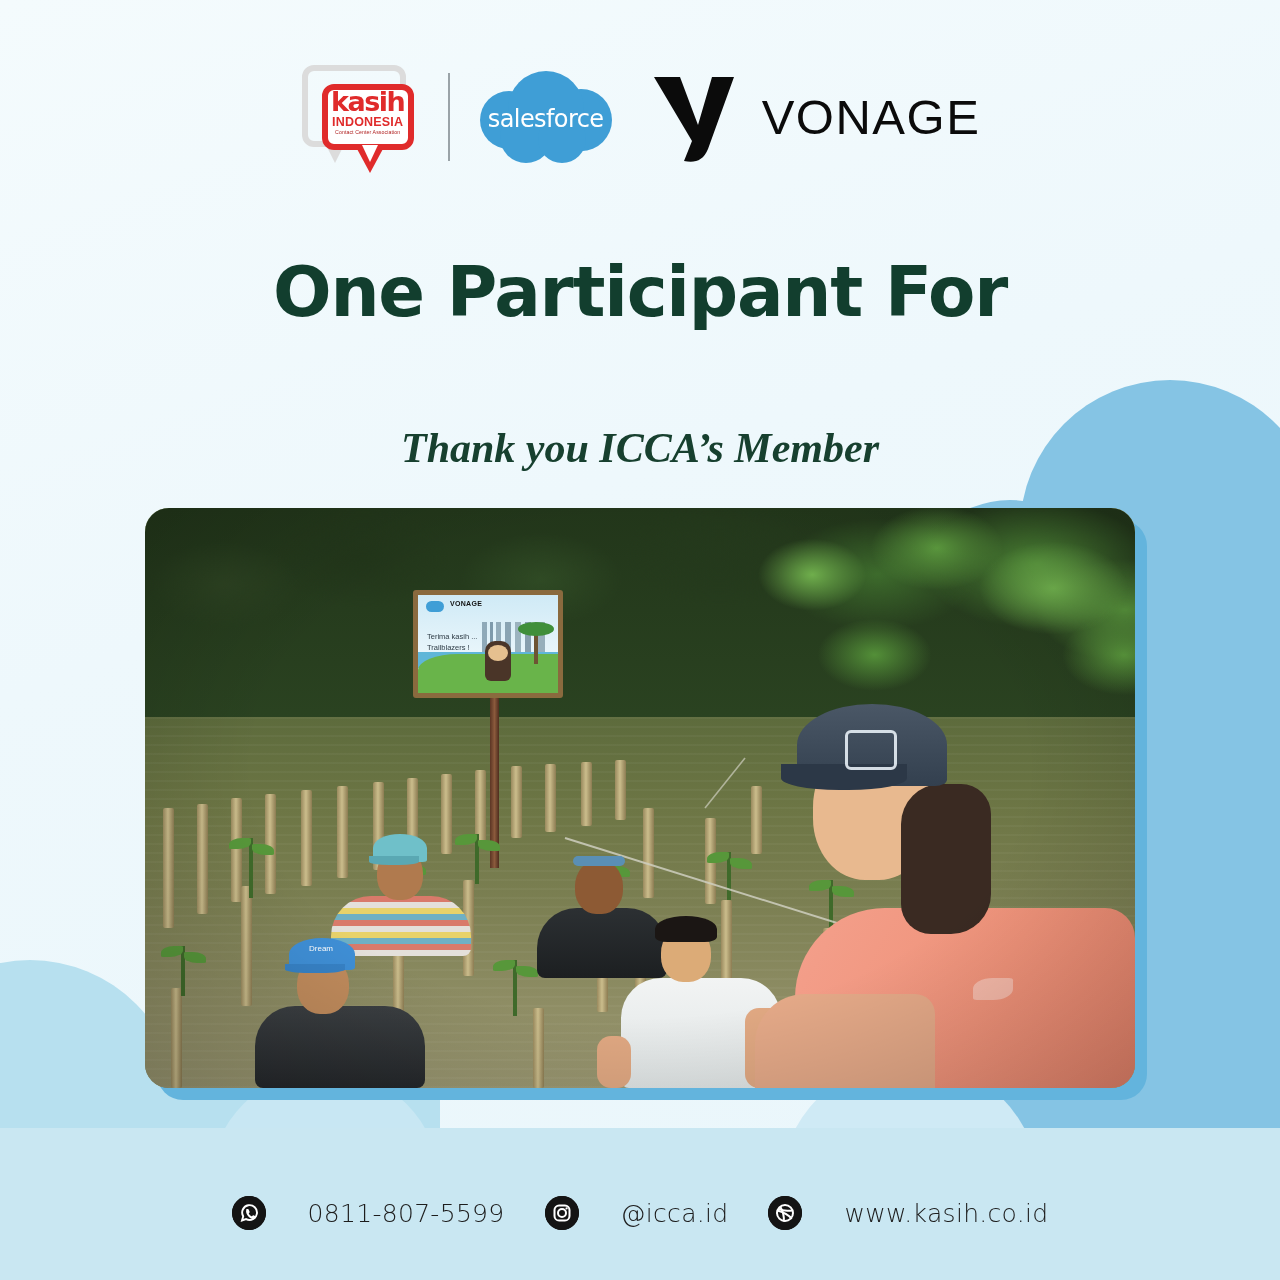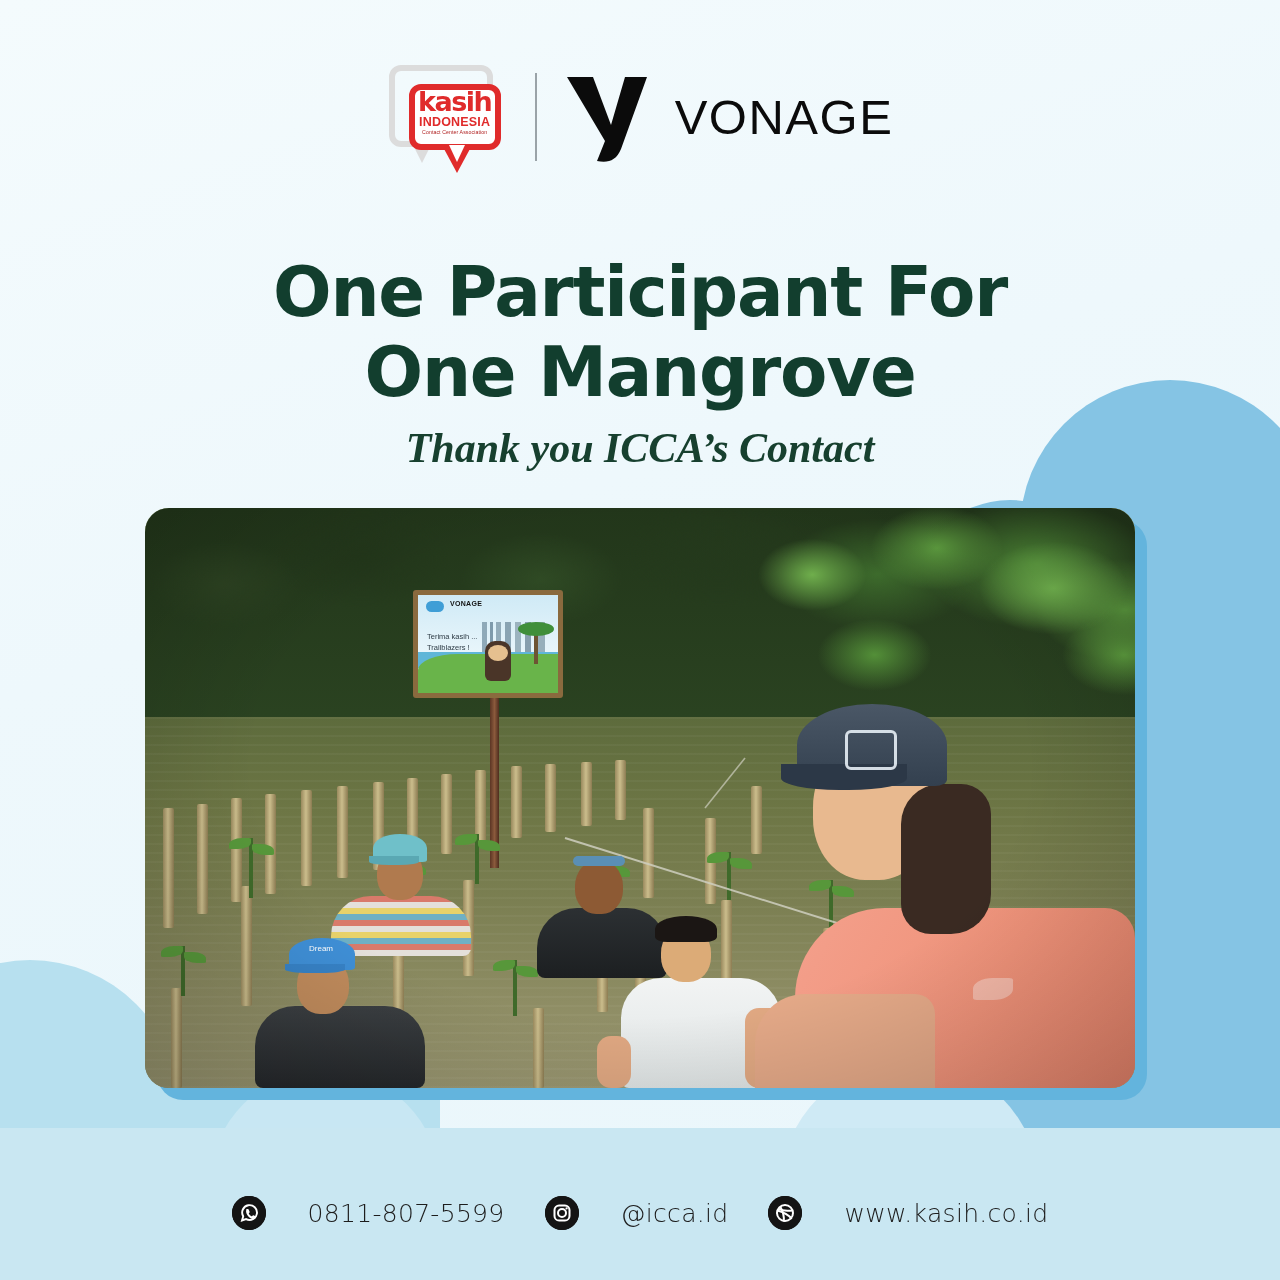--- a/index.html
+++ b/index.html
@@ -461,35 +461,43 @@
       <div class="icca-ghost"></div>
       <div class="icca-bubble"></div>
       <div class="icca-tail"></div>
       <div class="icca-word">kasih</div>
       <div class="icca-sub">INDONESIA</div>
       <div class="icca-tag">Contact Center Association</div>
     </div>
 
     <div class="logo-divider"></div>
 
+    <div class="sf-logo">
+      <div class="puff pbase"></div>
+      <div class="puff p2"></div>
+      <div class="puff p3"></div>
+      <div class="puff p1"></div>
+      <div class="puff p4"></div>
+      <div class="puff p5"></div>
+      <div class="sf-text">salesforce</div>
+    </div>
 
     <div class="vonage-logo">
       <svg width="86" height="92" viewBox="0 0 86 92">
         <path d="M4 6 L30 6 L48 54 L62 6 L84 6 L58 78 C53 90 45 92 34 90 L42 70 Z" fill="#0b0b0b"></path>
       </svg>
       <span class="vonage-word">VONAGE</span>
     </div>
   </div>
 
   <div class="headline">
     <span>One Participant For</span>
-    <span class="l2">One Mangrove</span>
   </div>
 
-  <div class="subhead">Thank you ICCA’s Contact</div>
+  <div class="subhead">Thank you ICCA’s Member</div>
 
   <div class="photo-wrap">
     <div class="photo-frame"></div>
     <div class="photo">
       <div class="ph-sky"></div>
       <div class="ph-trees-back"></div>
       <div class="ph-foliage-r"></div>
       <div class="ph-water"></div>
 
       <div class="sign-post"></div>

